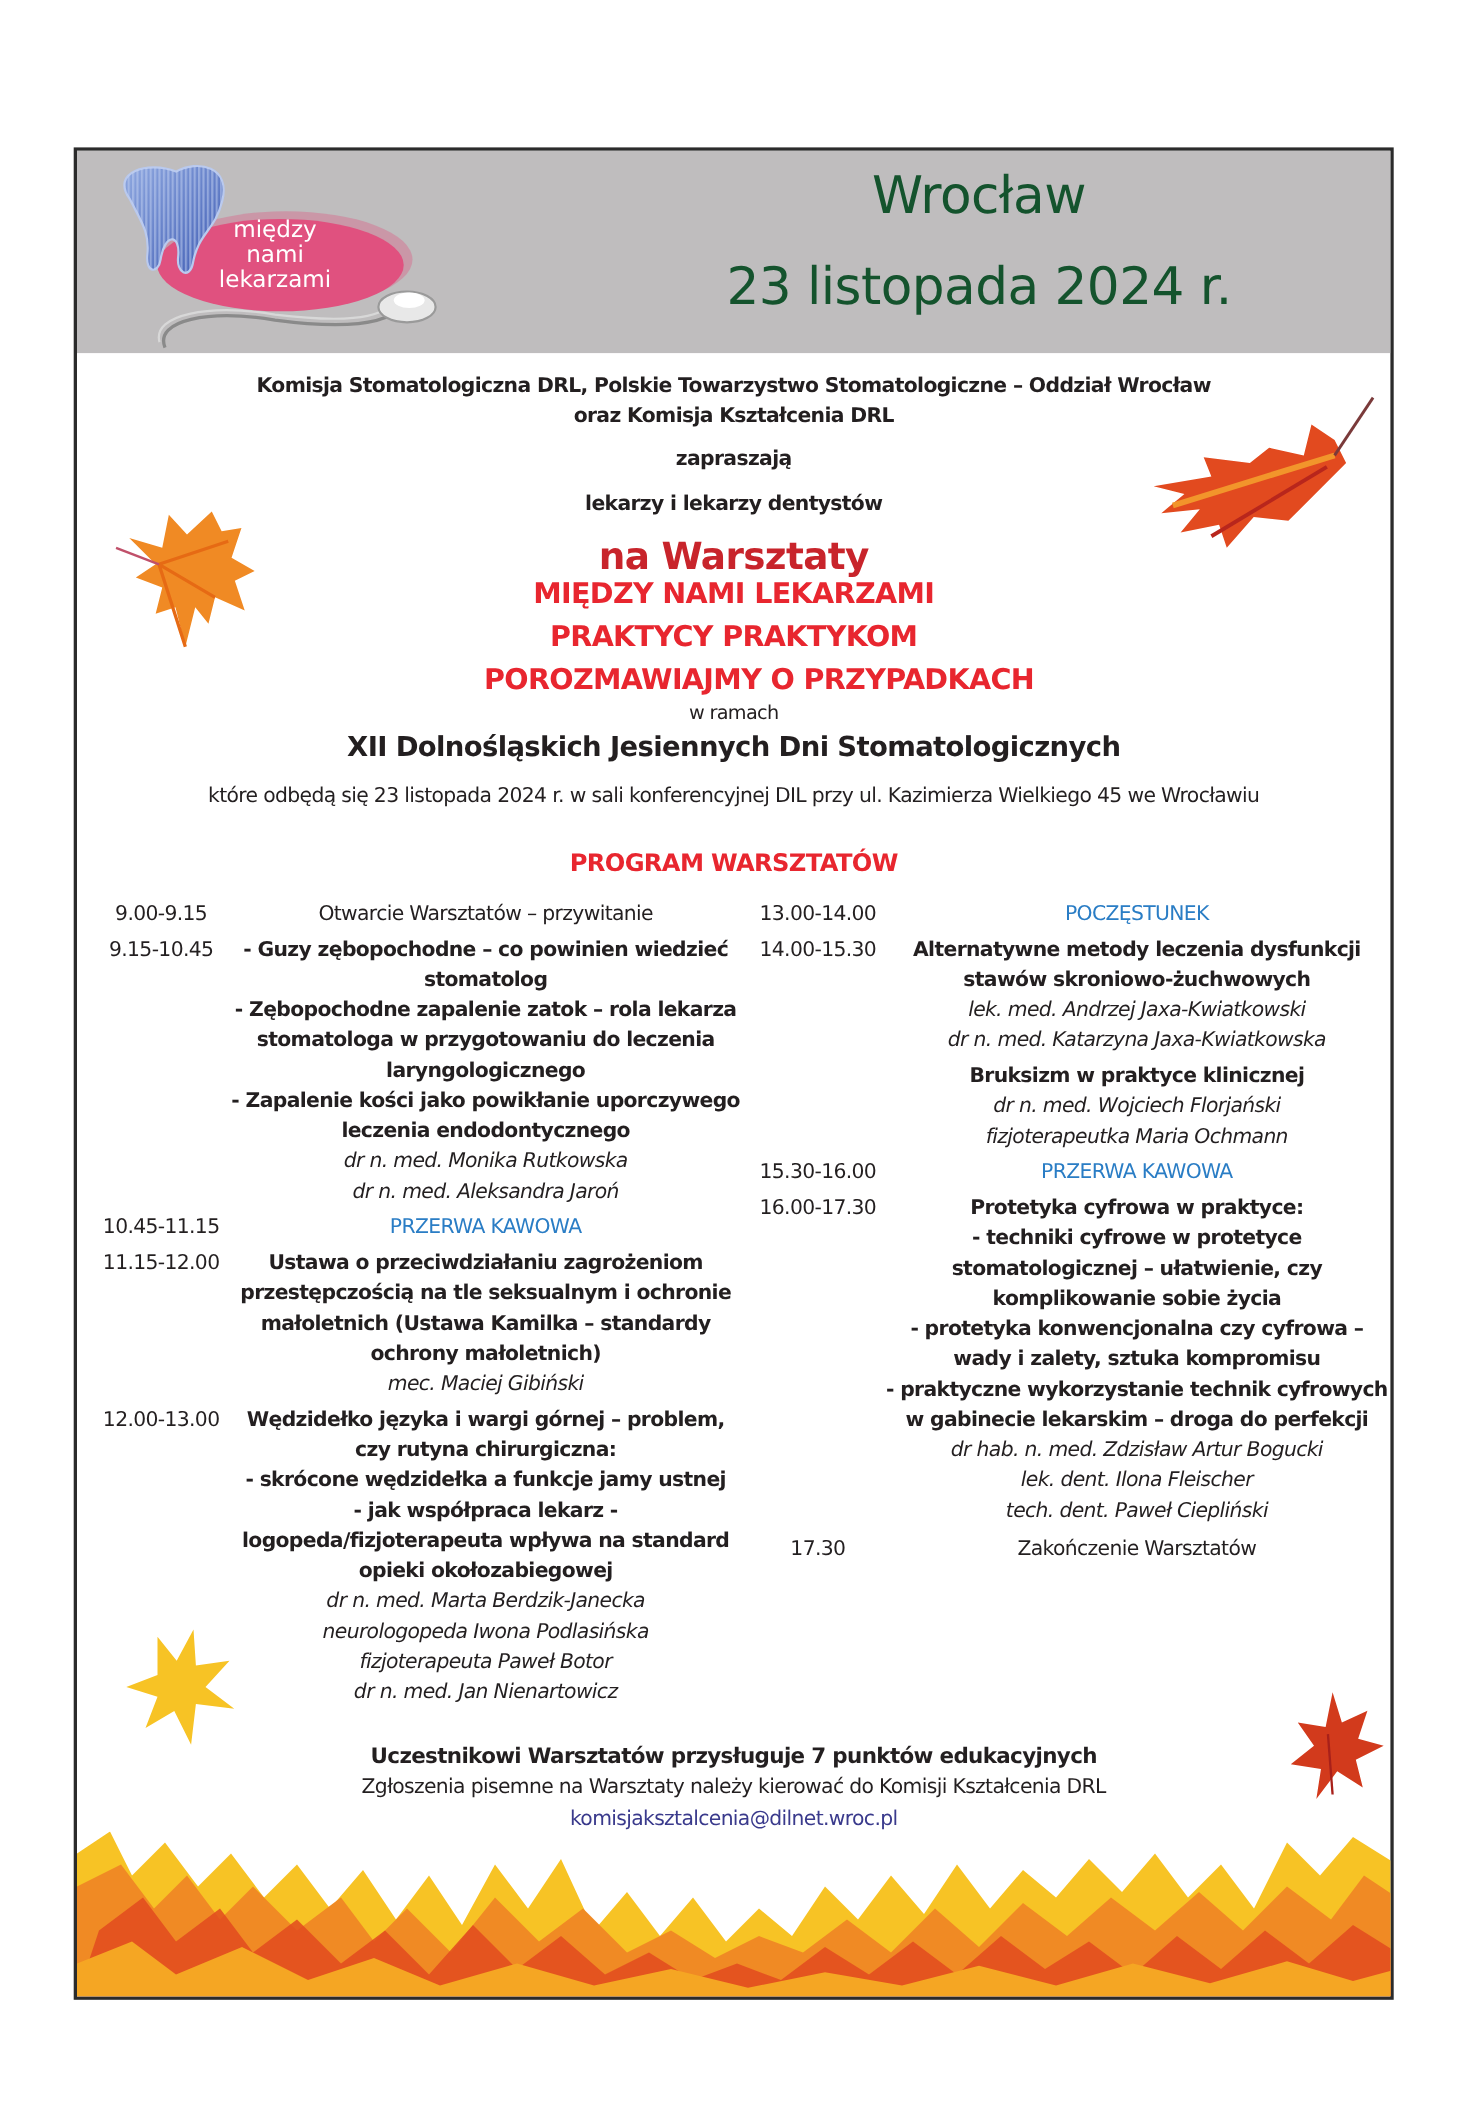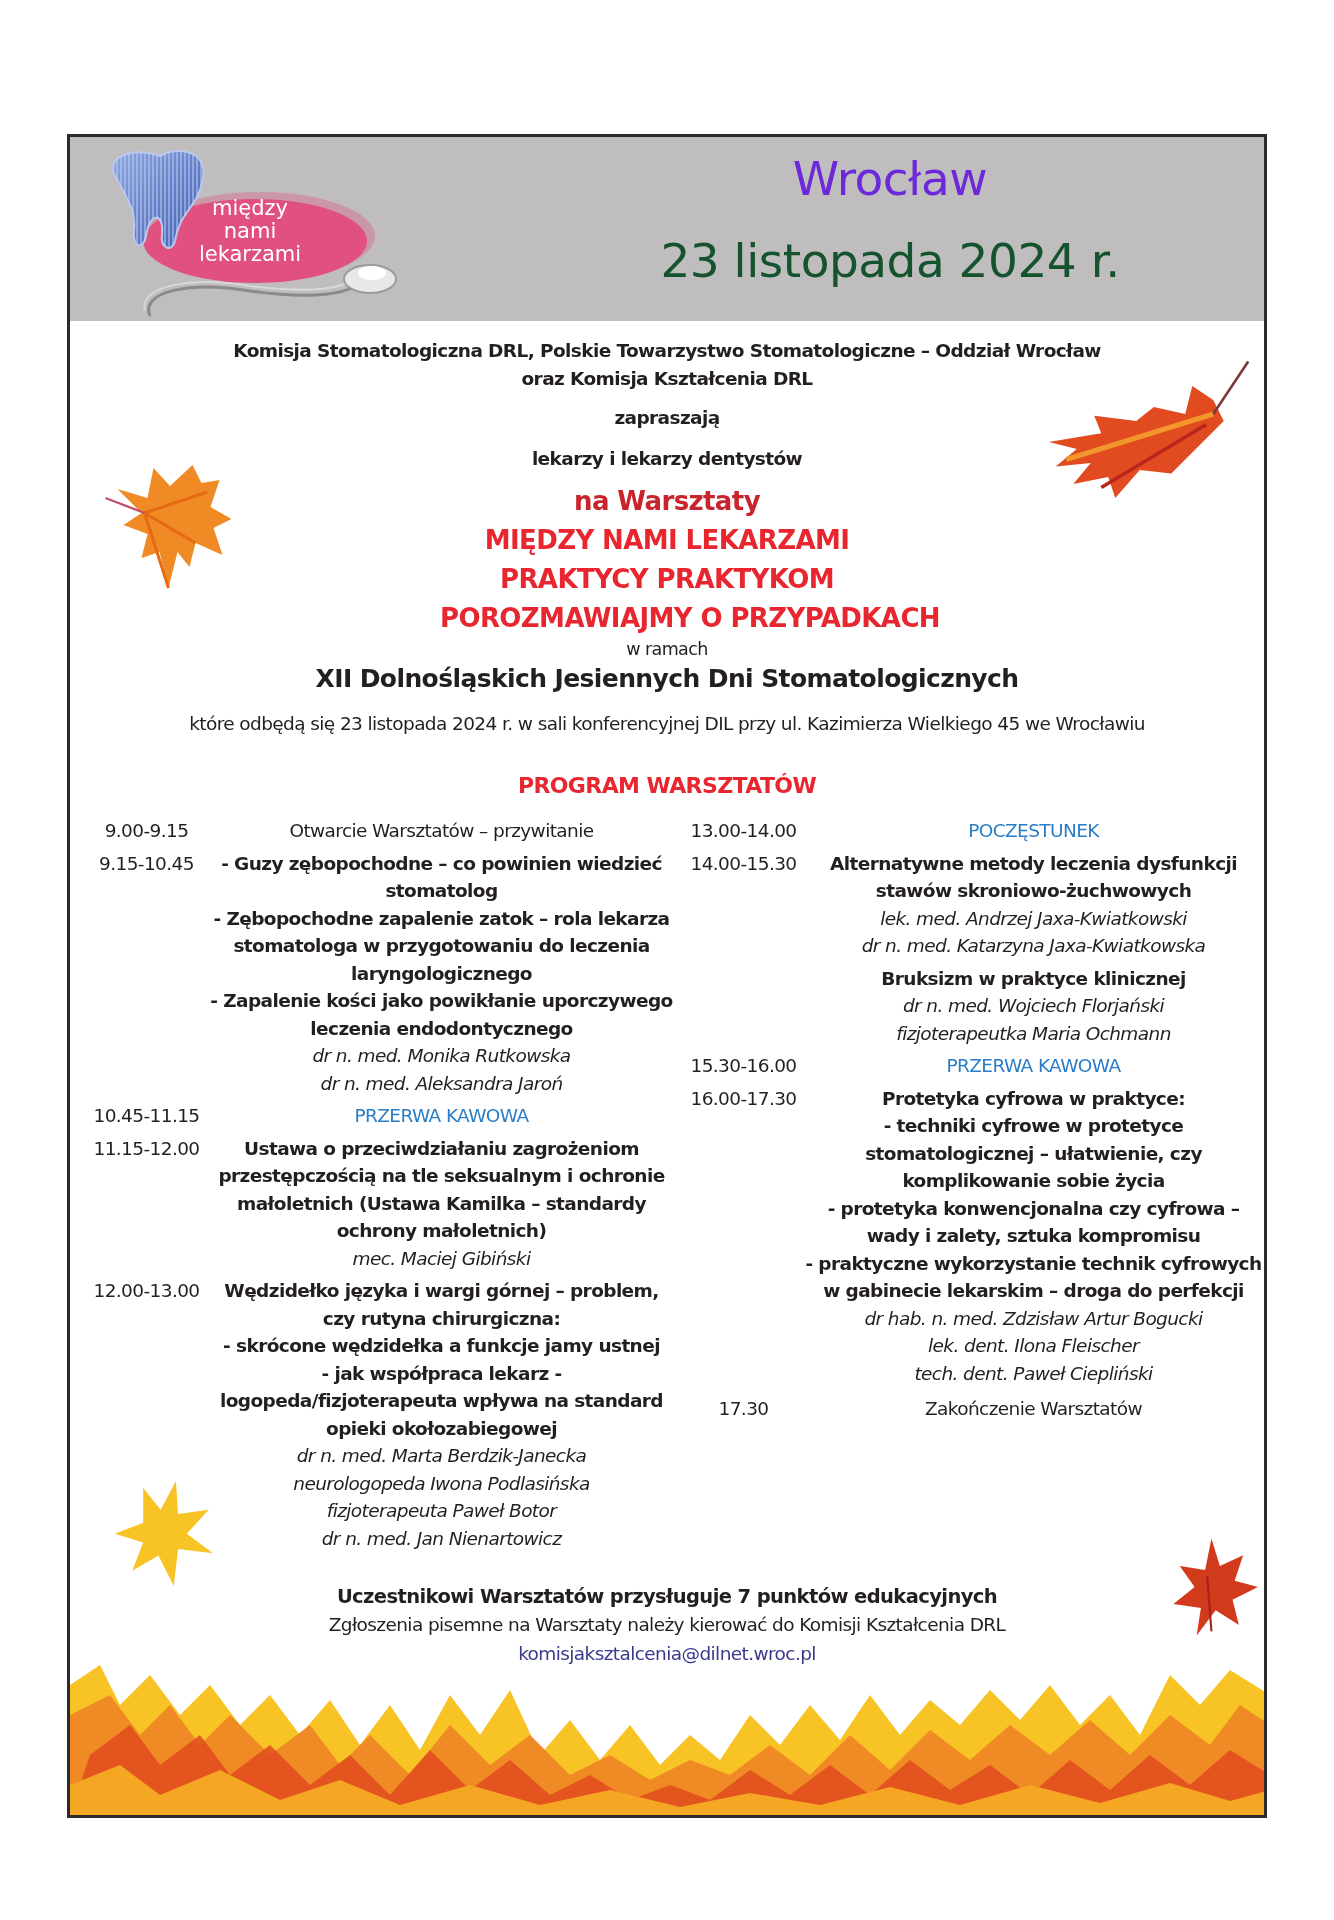--- a/index.html
+++ b/index.html
@@ -3,31 +3,31 @@
 <meta charset="utf-8">
 <style>
   html, body { margin:0; padding:0; background:#ffffff; }
   body { width:1334px; height:1920px; position:relative; overflow:hidden;
          font-family:"DejaVu Sans", sans-serif; color:#231f20; }
   .sheet { position:absolute; left:67px; top:134px; width:1200px; height:1684px;
            border:3px solid #2b2b2b; box-sizing:border-box; background:#fff; overflow:hidden; }
   .header-band { position:absolute; left:0; top:0; width:100%; height:184px; background:#bfbdbe; }
   .logo { position:absolute; left:10px; top:4px; width:320px; height:176px; }
   .h-city { position:absolute; left:560px; width:520px; top:14px; text-align:center;
-            font-family:"DejaVu Sans", sans-serif; font-size:47px; color:#6d28d9; letter-spacing:-0.5px; }
+            font-family:"DejaVu Sans", sans-serif; font-size:47px; color:#14532d; letter-spacing:-0.5px; }
   .h-date { position:absolute; left:520px; width:600px; top:96px; text-align:center;
             font-family:"DejaVu Sans", sans-serif; font-size:47px; color:#14532d; letter-spacing:-0.5px; }
 
   .center { position:absolute; left:0; width:100%; text-align:center; }
   .narrow { font-family:"DejaVu Sans", sans-serif; letter-spacing:-0.6px; }
   .org { top:200px; font-size:18.5px; font-weight:bold; line-height:28px; }
   .invite { top:270px; font-size:18.5px; font-weight:bold; }
   .audience { top:311px; font-size:18.5px; font-weight:bold; }
   .red { color:#e8262f; font-weight:bold; }
-  .w1 { top:349px; font-size:26px; color:#c8242b; }
+  .w1 { top:349px; font-size:34px; color:#c8242b; }
   .w2 { top:388px; font-size:26px; }
   .w3 { top:427px; font-size:26px; }
   .w4 { top:466px; font-size:26px;padding-left:23px; }
   .in-frame { top:502px; font-size:17.5px; }
   .series { top:527px; font-size:25px; font-weight:bold; }
   .venue { top:576px; font-size:18.5px; }
   .prog-title { top:636px; font-size:22px; color:#e8262f; font-weight:bold; }
 
   .col { position:absolute; top:680px; font-size:18.5px; line-height:27.5px; }
   .col.left { left:15px; width:590px; }

